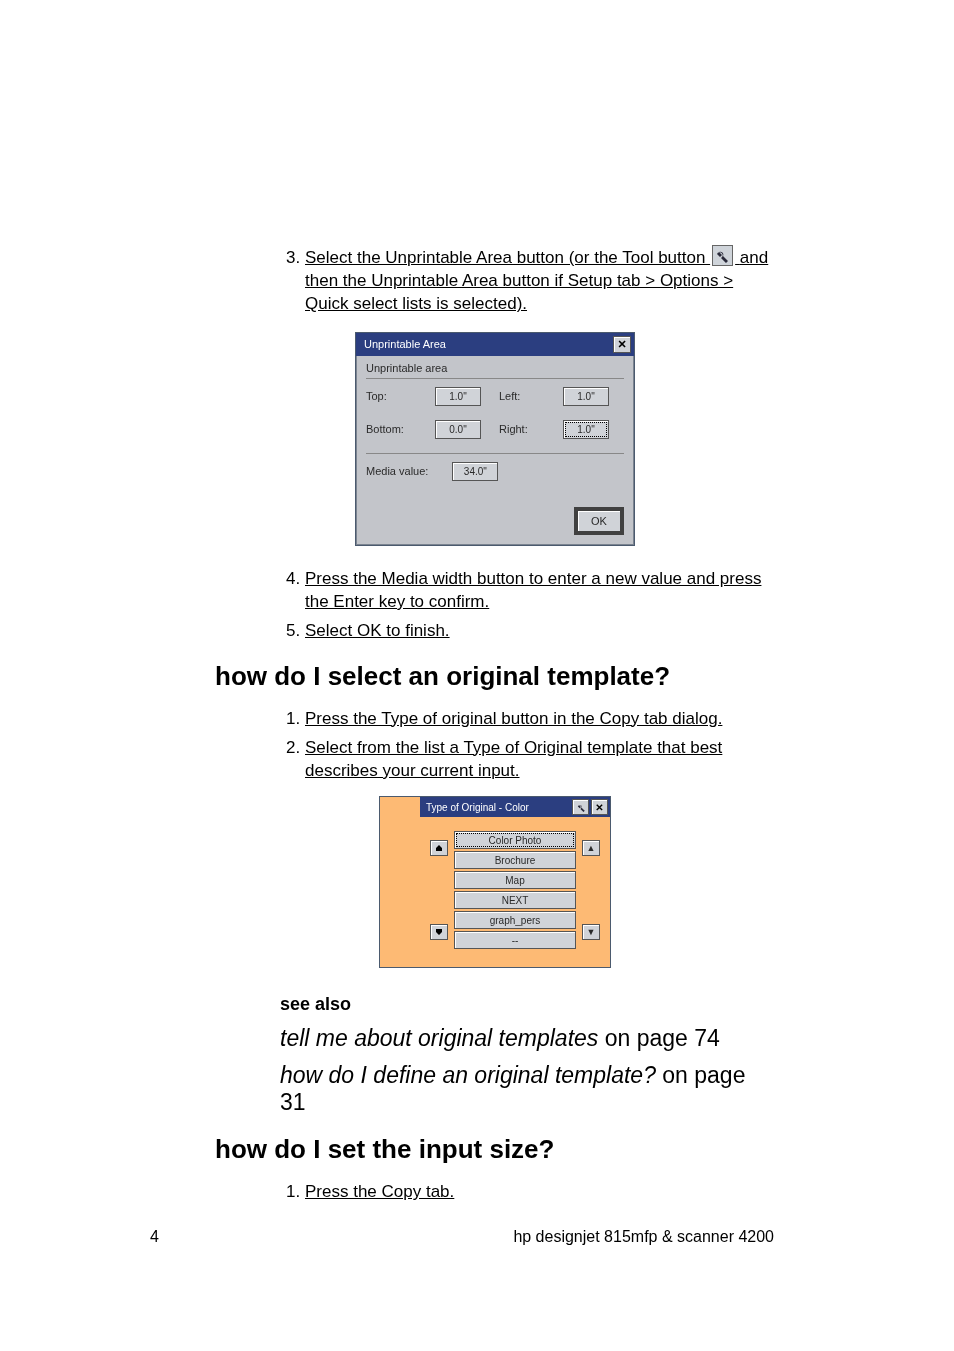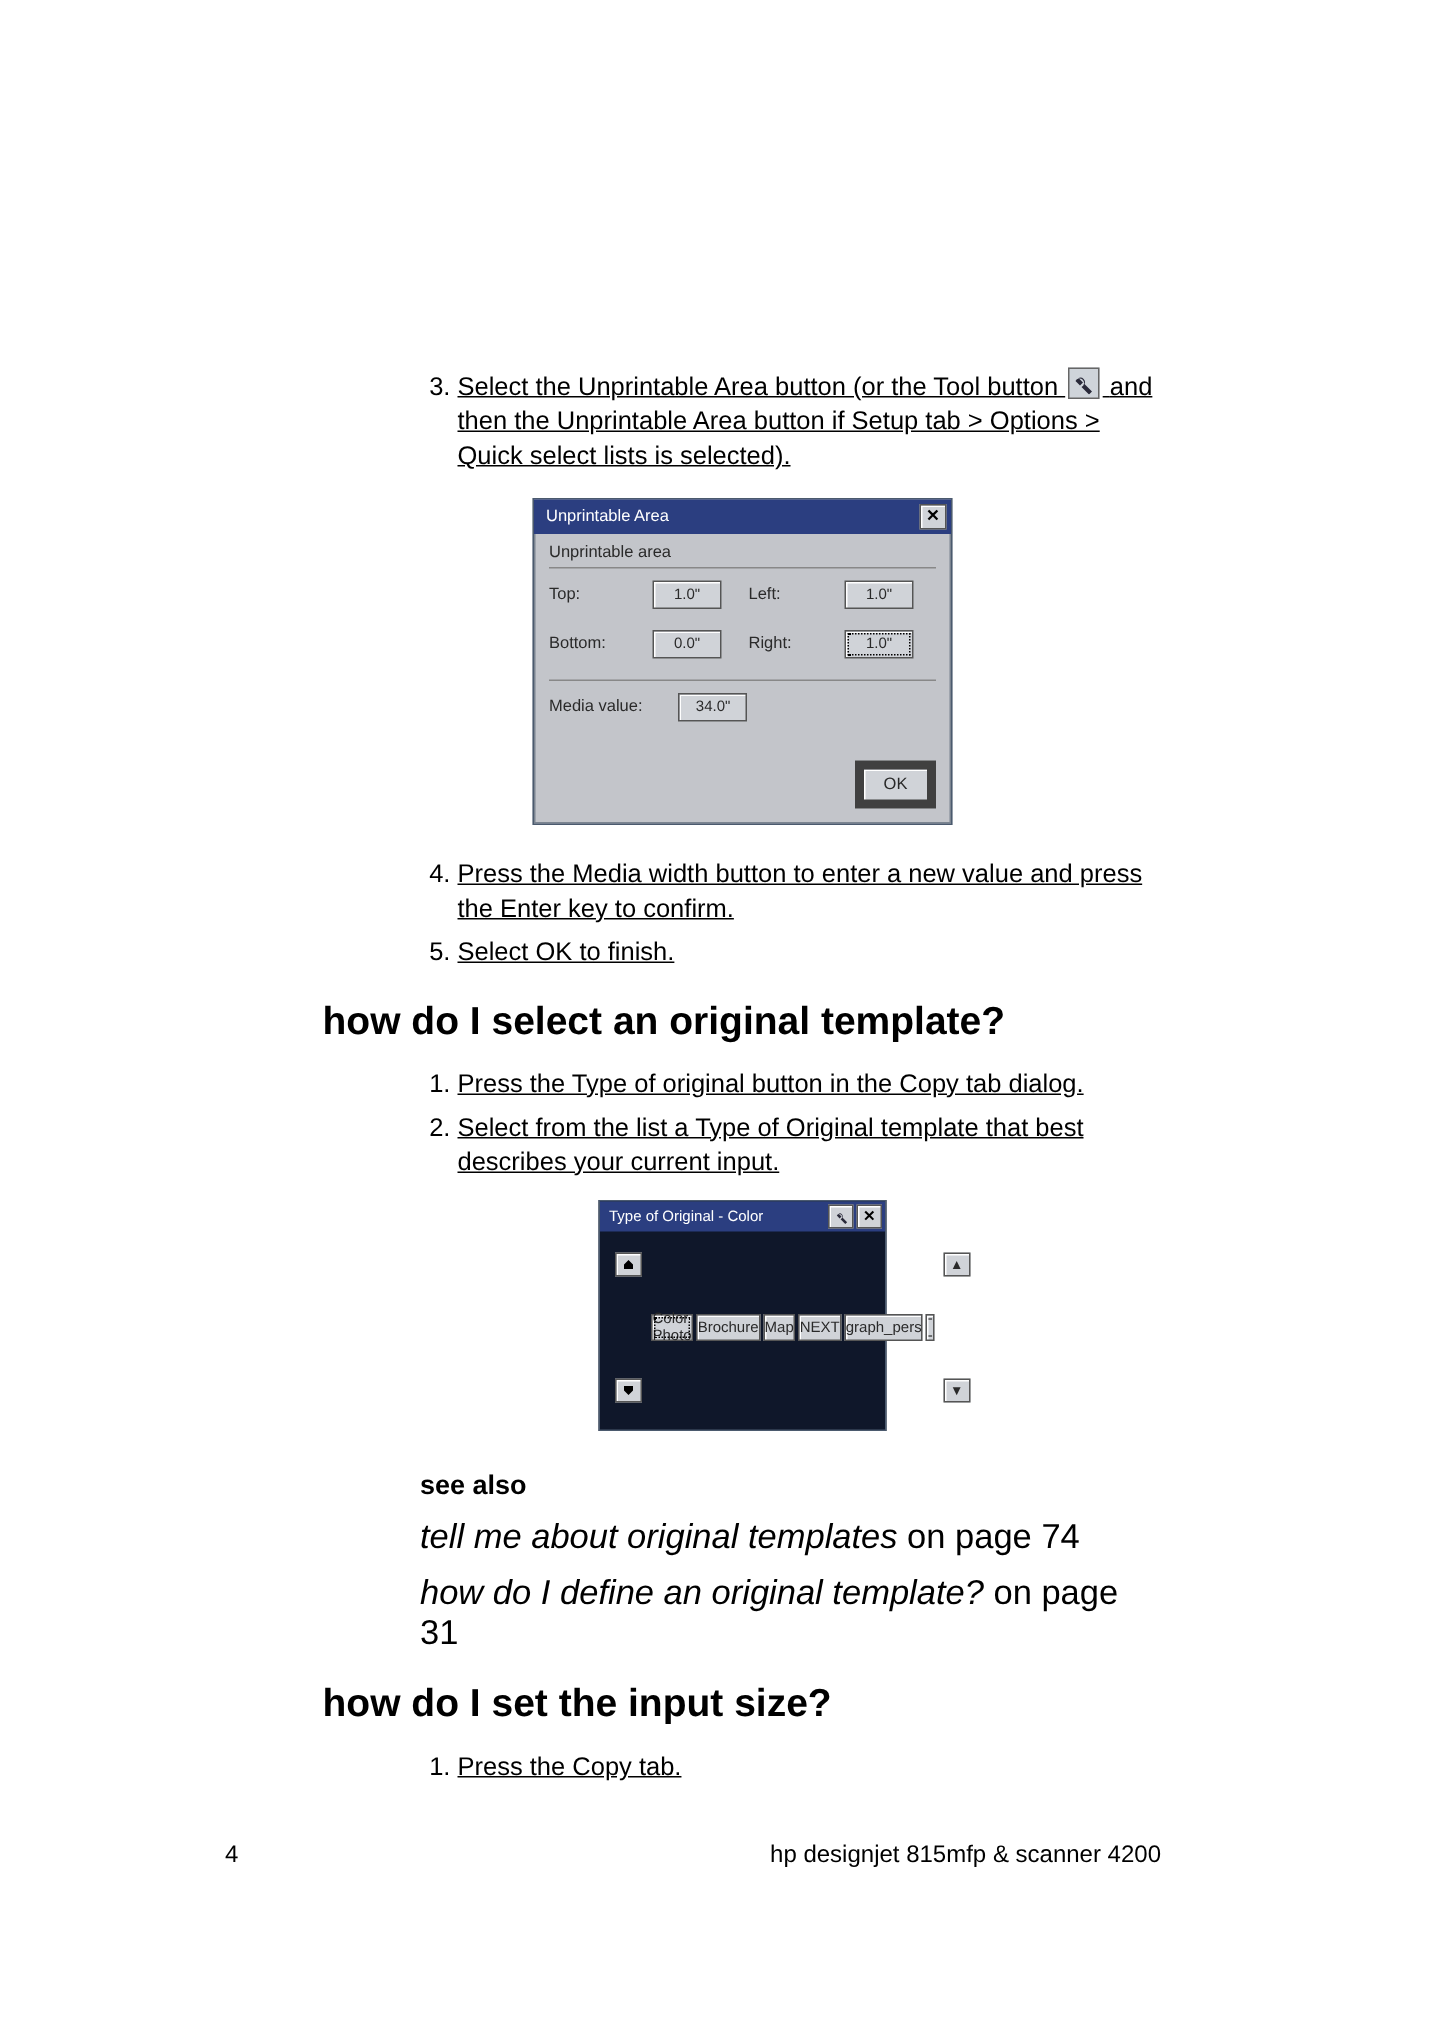--- a/index.html
+++ b/index.html
@@ -127,21 +127,21 @@
     margin-bottom: 26px;
   }
   .ok-row {
     display: flex;
     justify-content: flex-end;
   }
   .ok-btn {
     width: 42px;
     height: 20px;
     background: #d0d3d8;
-    border: 6px solid #404040;
+    border: 4px solid #404040;
     box-shadow: inset 1px 1px 0 #fff;
     font-size: 11px;
     display: flex;
     align-items: center;
     justify-content: center;
   }
   h2.section {
     font-size: 26px;
     font-weight: bold;
     margin: 18px 0 16px 0;
@@ -158,25 +158,26 @@
     margin-bottom: 10px;
   }
   .seealso-line i { font-style: italic; }
   .dialog2-wrap {
     display: flex;
     justify-content: center;
     margin: 14px 0 4px 0;
   }
   .dialog2 {
     width: 190px;
-    background: #0f172a;
+    background: #fdba74;
     border: 1px solid #4b5a6e;
     font-family: Tahoma, Arial, sans-serif;
     font-size: 10px;
     color: #2a2a2a;
+    padding-left: 40px;
   }
   .dlg2-title {
     background: #2b3e80;
     color: #fff;
     display: flex;
     align-items: center;
     justify-content: space-between;
     padding: 2px 2px 2px 6px;
     font-size: 10px;
   }
@@ -196,21 +197,21 @@
     gap: 0;
     align-items: center;
   }
   .scroll-col {
     display:flex;flex-direction:column;justify-content:space-between;height:100px;align-items:center;
   }
   .scroll-page-btn, .scroll-line-btn {
     width:16px;height:14px;background:#d0d3d8;border:1px solid #555;box-shadow:inset 1px 1px 0 #fff;
     display:flex;align-items:center;justify-content:center;font-size:9px;
   }
-  .list-col { display:flex;flex-direction:row;gap:2px; padding:0 4px;}
+  .list-col { display:flex;flex-direction:column;gap:2px; padding:0 4px;}
   .list-item {
     height:16px;background:#d0d3d8;border:1px solid #555;box-shadow:inset 1px 1px 0 #fff;
     display:flex;align-items:center;justify-content:center;font-size:10px;
   }
   .list-item.selected {
     outline:1px dotted #000; outline-offset:-3px;
   }
   .footer {
     position: absolute;
     bottom: 105px;

